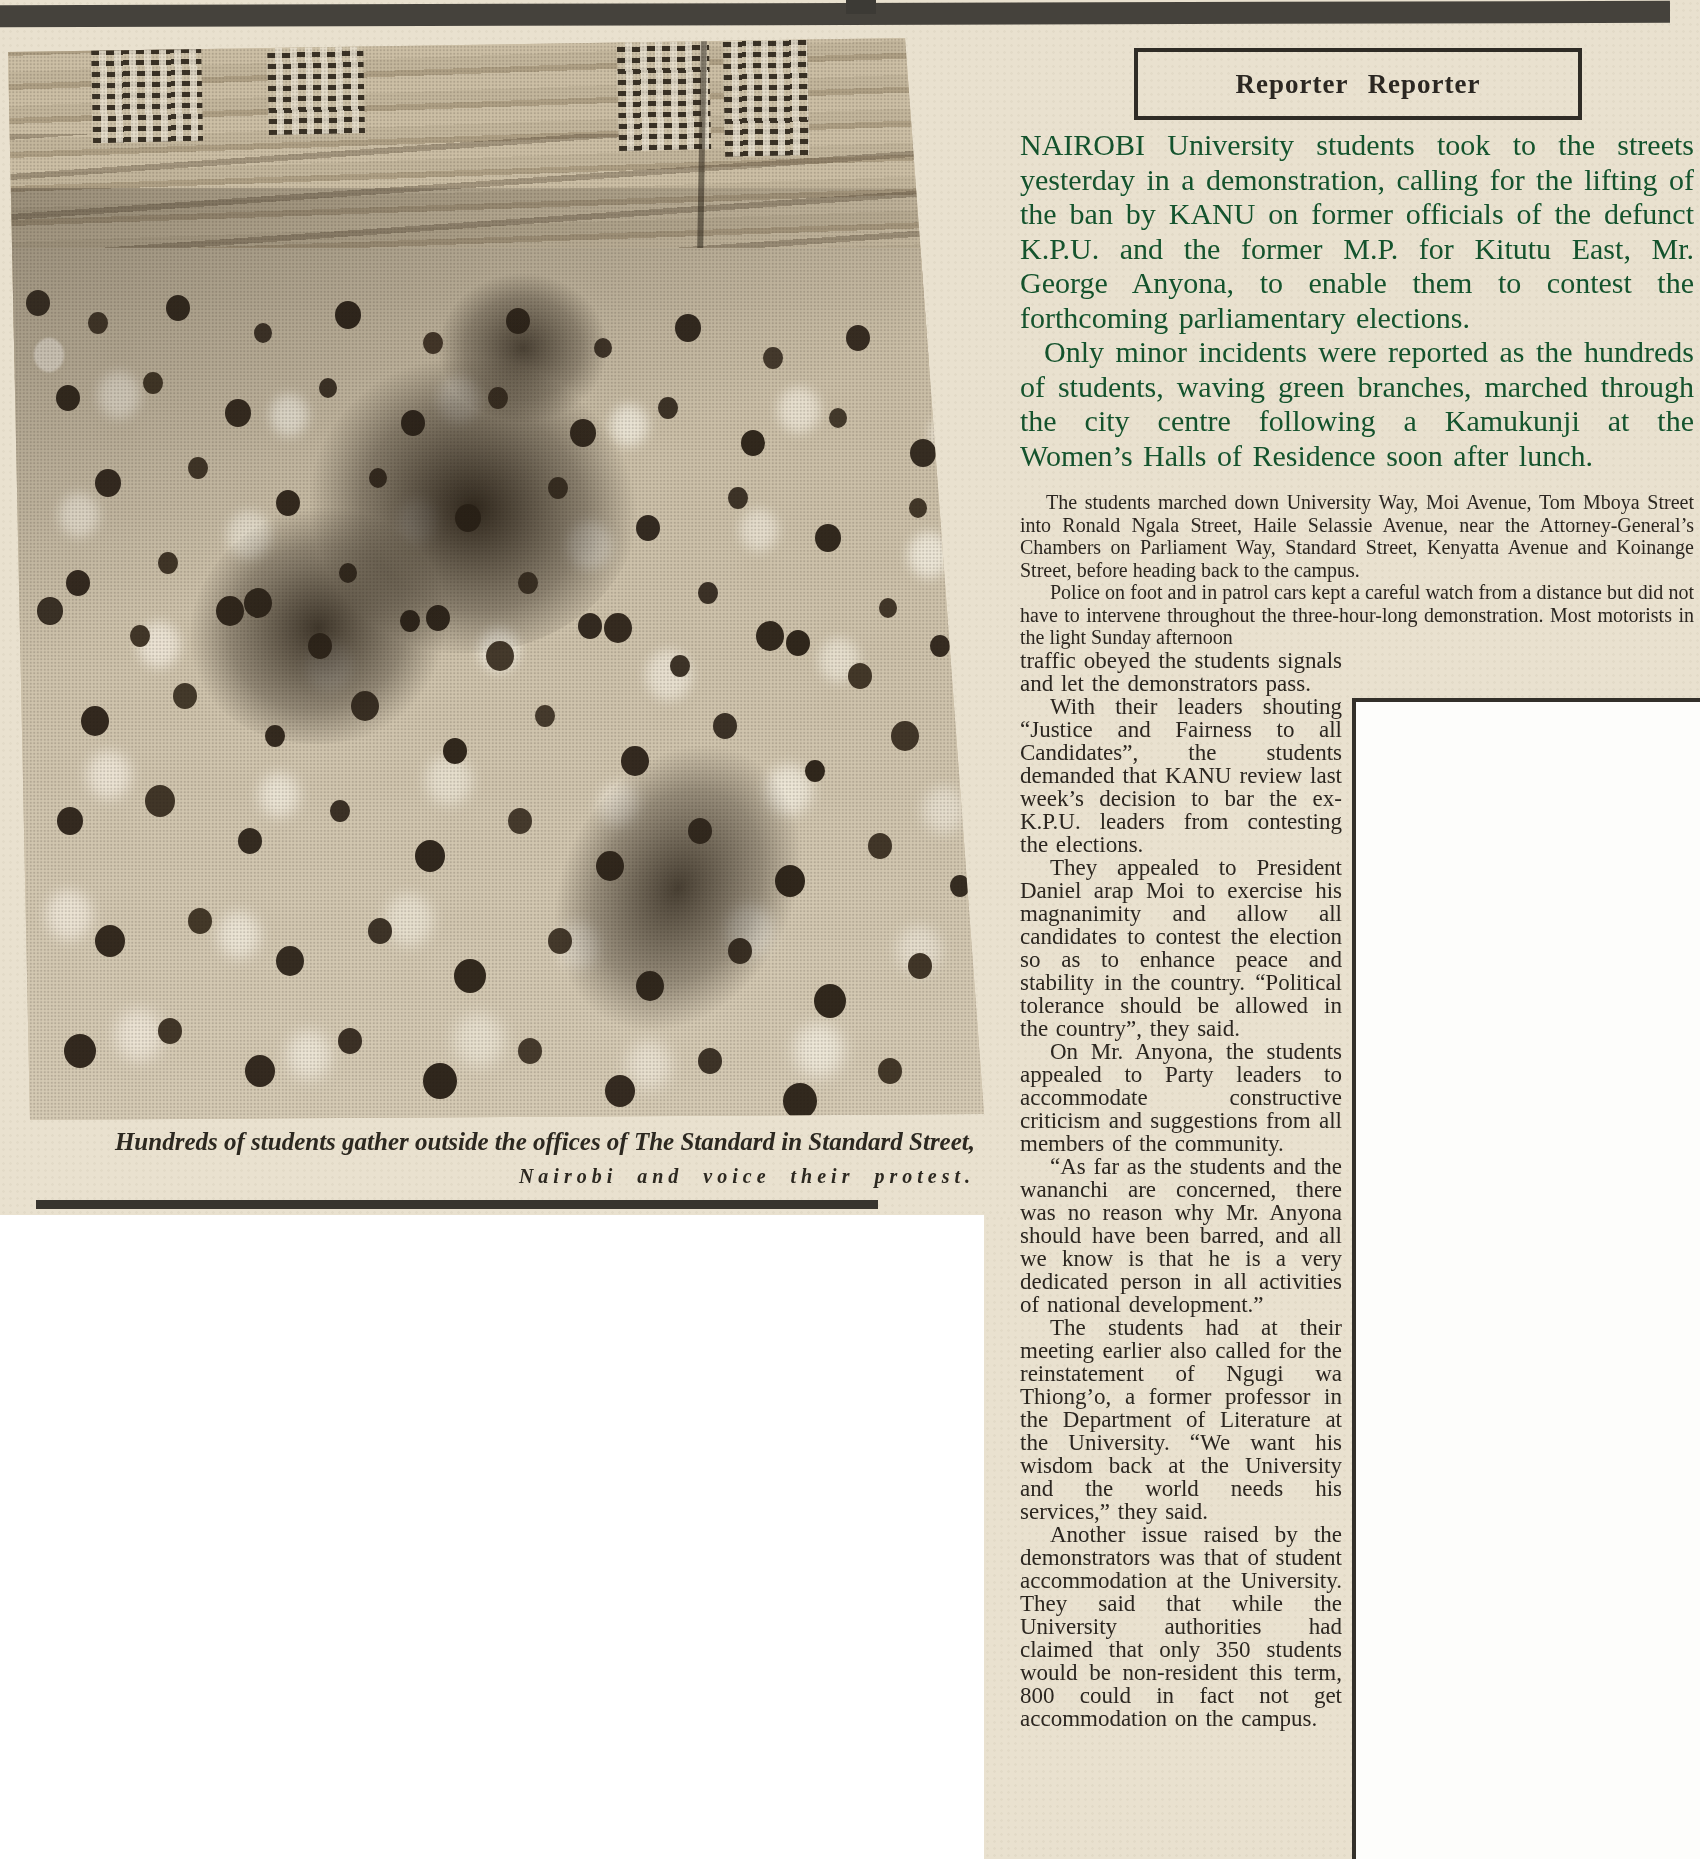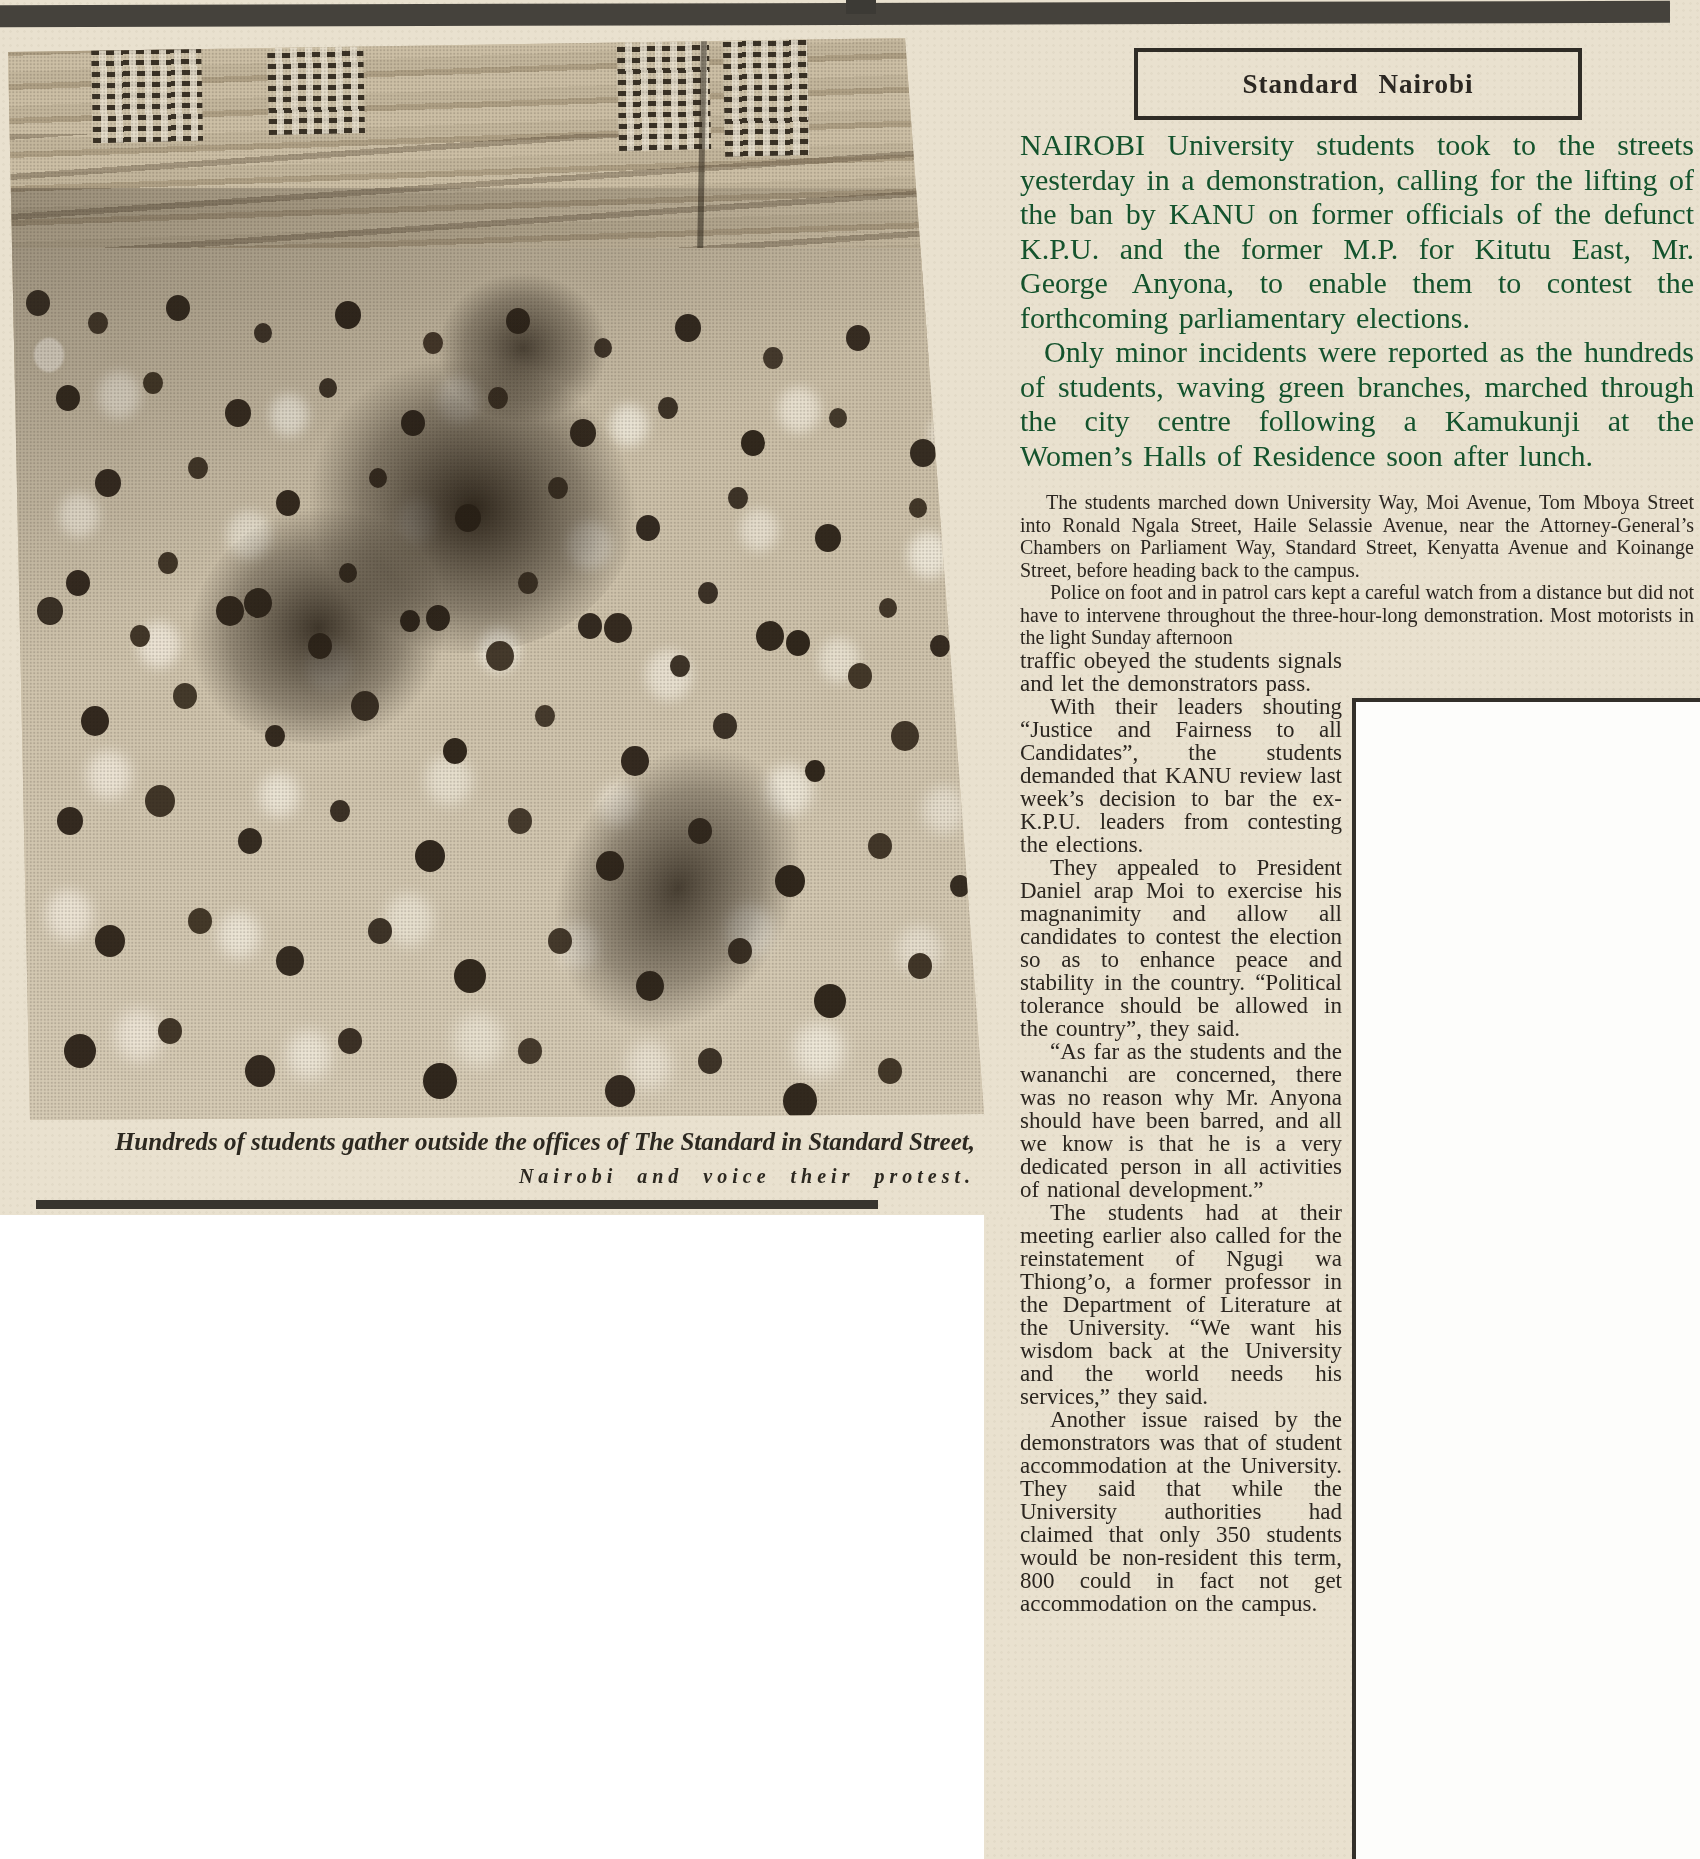--- a/index.html
+++ b/index.html
@@ -164,35 +164,36 @@
     <div class="ph-halftone"></div>
   </div>
 
   <div class="caption">
     <div class="cap1">Hundreds of students gather outside the offices of The Standard in Standard Street,</div>
     <div class="cap2">Nairobi and voice their protest.</div>
   </div>
   <div class="cap-rule"></div>
 
   <div class="rep-box">
-    <span>Standard Nairobi</span>
+    <span>Reporter Reporter</span>
   </div>
 
   <div class="article">
     <div class="lede">
       <p>NAIROBI University students took to the streets yesterday in a demonstration, calling for the lifting of the ban by KANU on former officials of the defunct K.P.U. and the former M.P. for Kitutu East, Mr. George Anyona, to enable them to contest the forthcoming parliamentary elections.</p>
       <p class="indent"><span>Only minor incidents were reported as the hundreds of students, waving green branches, marched through the city centre following a </span><span class="ital">Kamukunji</span><span> at the Women’s Halls of Residence soon after lunch.</span></p>
     </div>
     <div class="small-wide">
       <p class="first">The students marched down University Way, Moi Avenue, Tom Mboya Street into Ronald Ngala Street, Haile Selassie Avenue, near the Attorney-General’s Chambers on Parliament Way, Standard Street, Kenyatta Avenue and Koinange Street, before heading back to the campus.</p>
       <p>Police on foot and in patrol cars kept a careful watch from a distance but did not have to intervene throughout the three-hour-long demonstration. Most motorists in the light Sunday afternoon</p>
     </div>
     <div class="narrow">
       <p class="cont">traffic obeyed the students signals and let the demonstrators pass.</p>
       <p>With their leaders shouting “Justice and Fairness to all Candidates”, the students demanded that KANU review last week’s decision to bar the ex-K.P.U. leaders from contesting the elections.</p>
       <p>They appealed to President Daniel arap Moi to exercise his magnanimity and allow all candidates to contest the election so as to enhance peace and stability in the country. “Political tolerance should be allowed in the country”, they said.</p>
+      <p>On Mr. Anyona, the students appealed to Party leaders to accommodate constructive criticism and suggestions from all members of the community.</p>
       <p><span>“As far as the students and the </span><span class="ital">wananchi</span><span> are concerned, there was no reason why Mr. Anyona should have been barred, and all we know is that he is a very dedicated person in all activities of national development.”</span></p>
       <p>The students had at their meeting earlier also called for the reinstatement of Ngugi wa Thiong’o, a former professor in the Department of Literature at the University. “We want his wisdom back at the University and the world needs his services,” they said.</p>
       <p>Another issue raised by the demonstrators was that of student accommodation at the University. They said that while the University authorities had claimed that only 350 students would be non-resident this term, 800 could in fact not get accommodation on the campus.</p>
     </div>
   </div>
 
 </div>
 
 </body></html>

